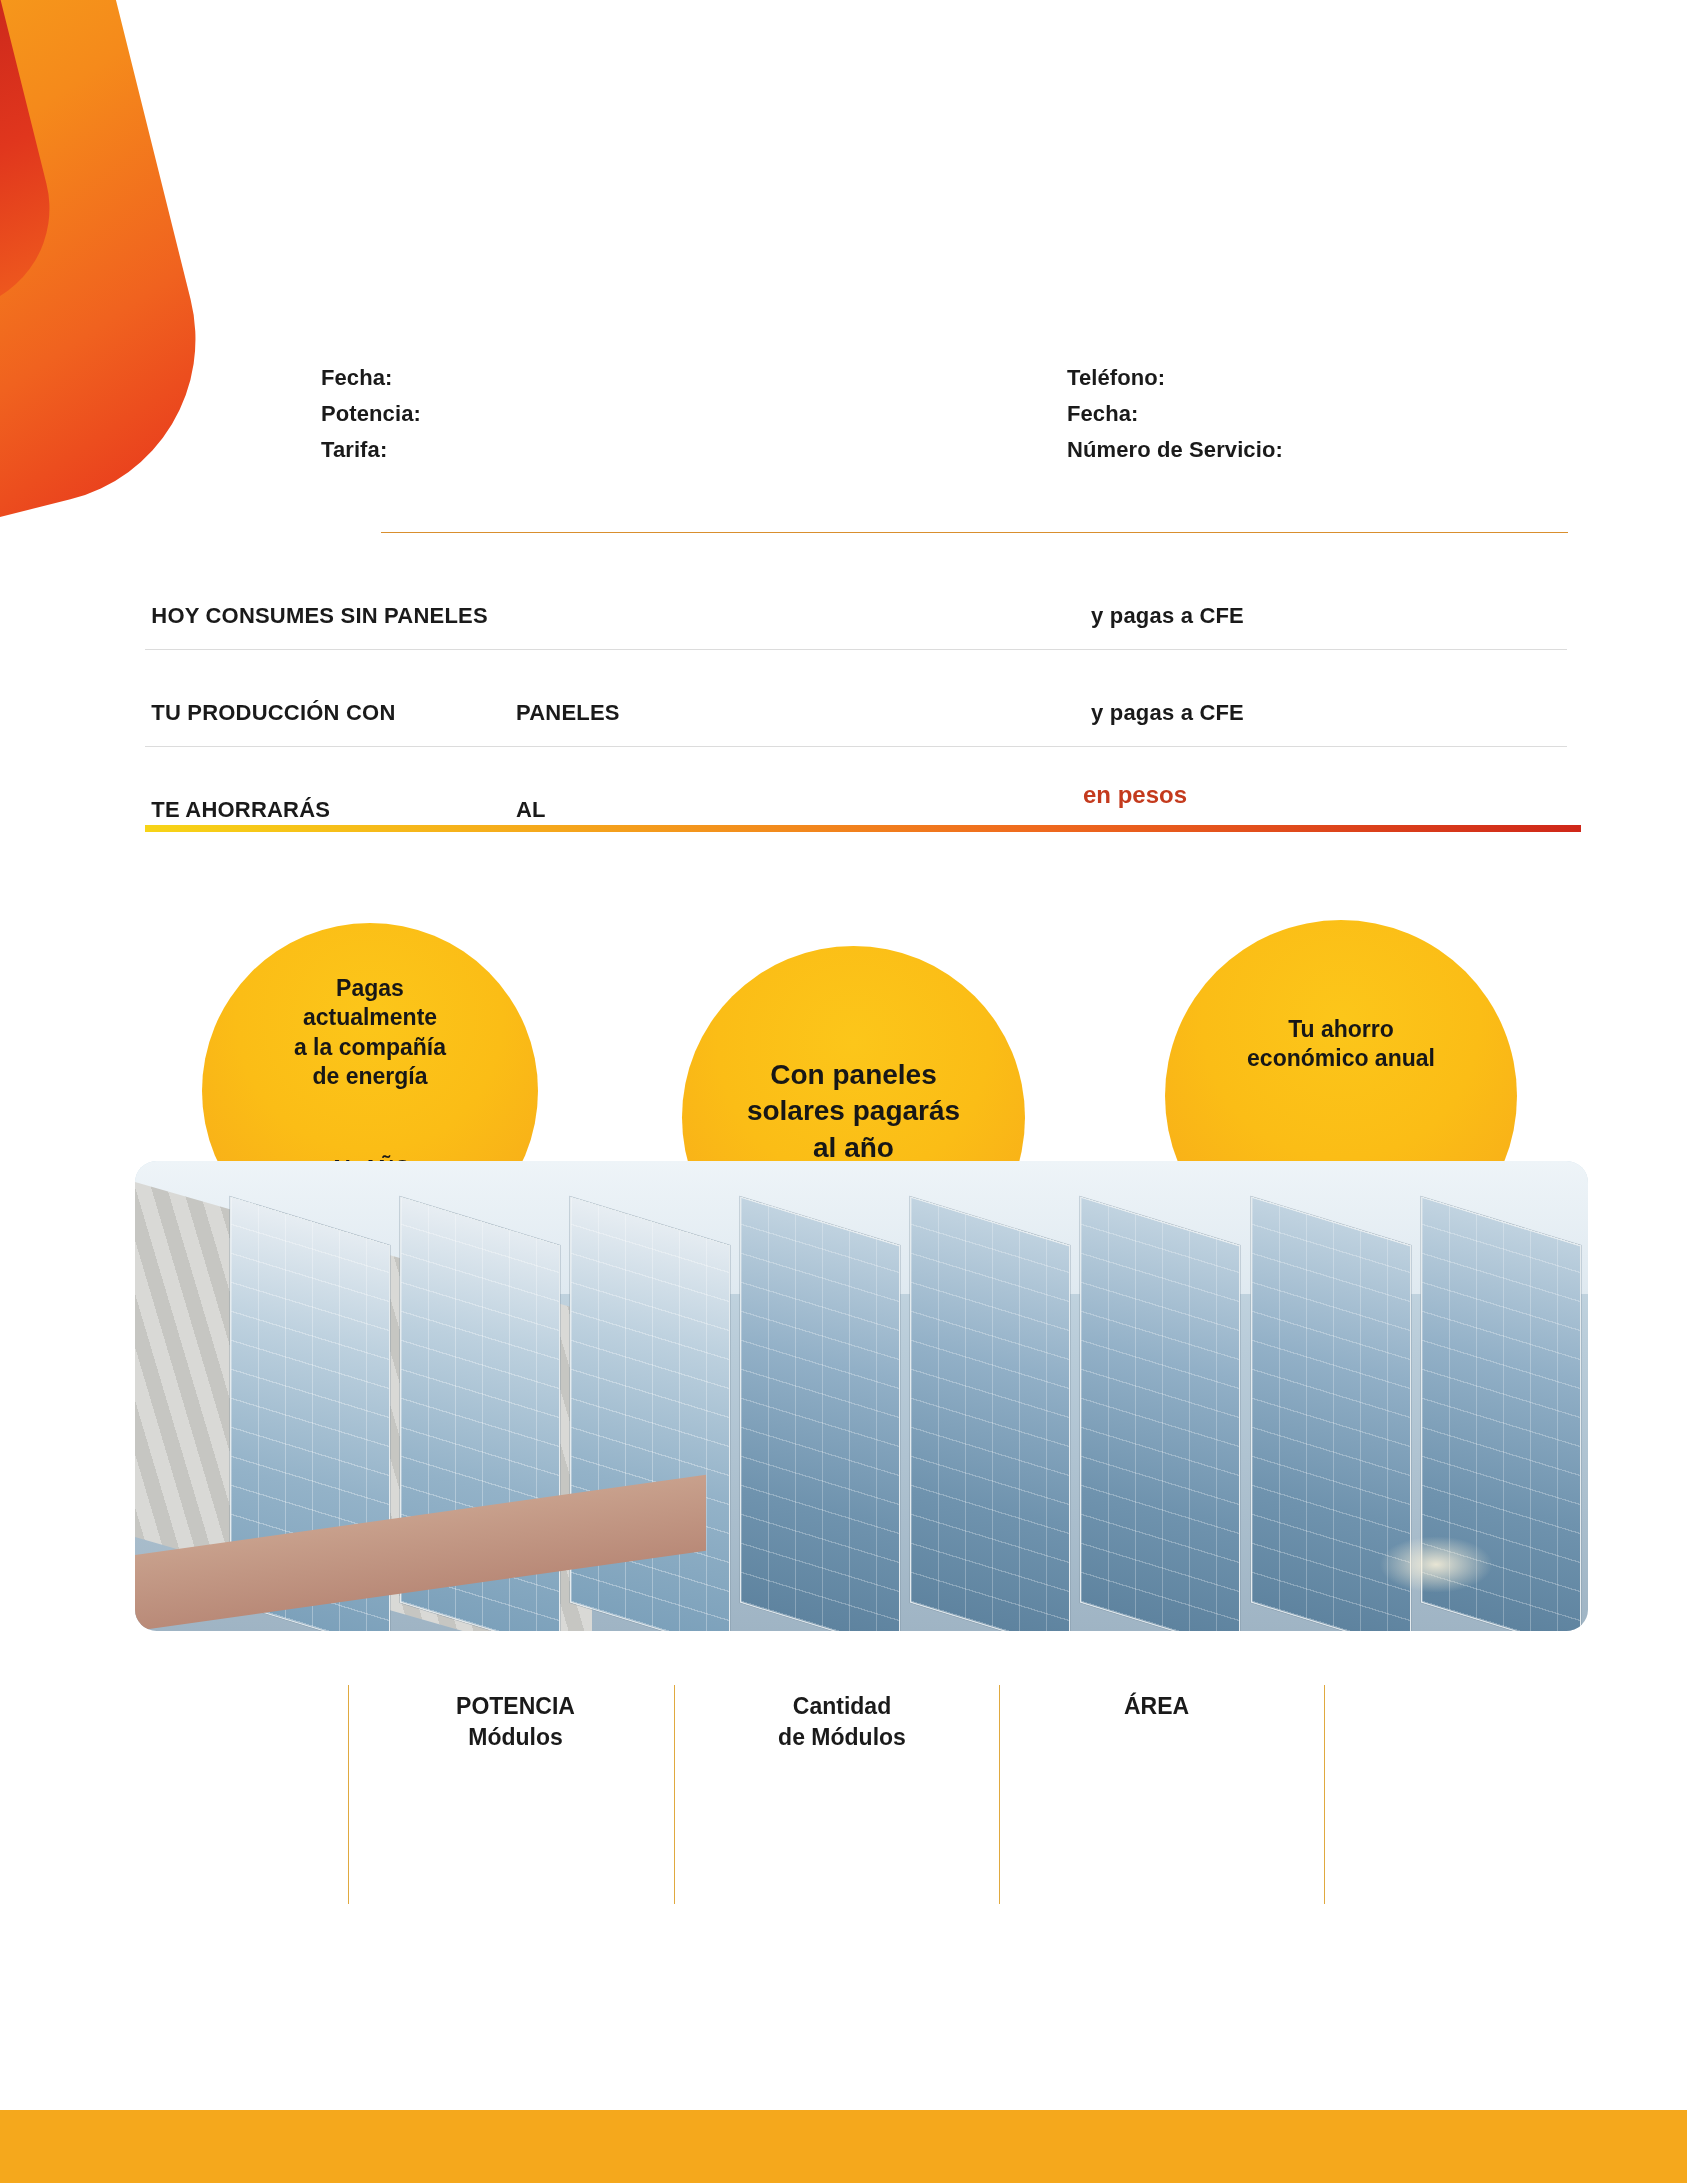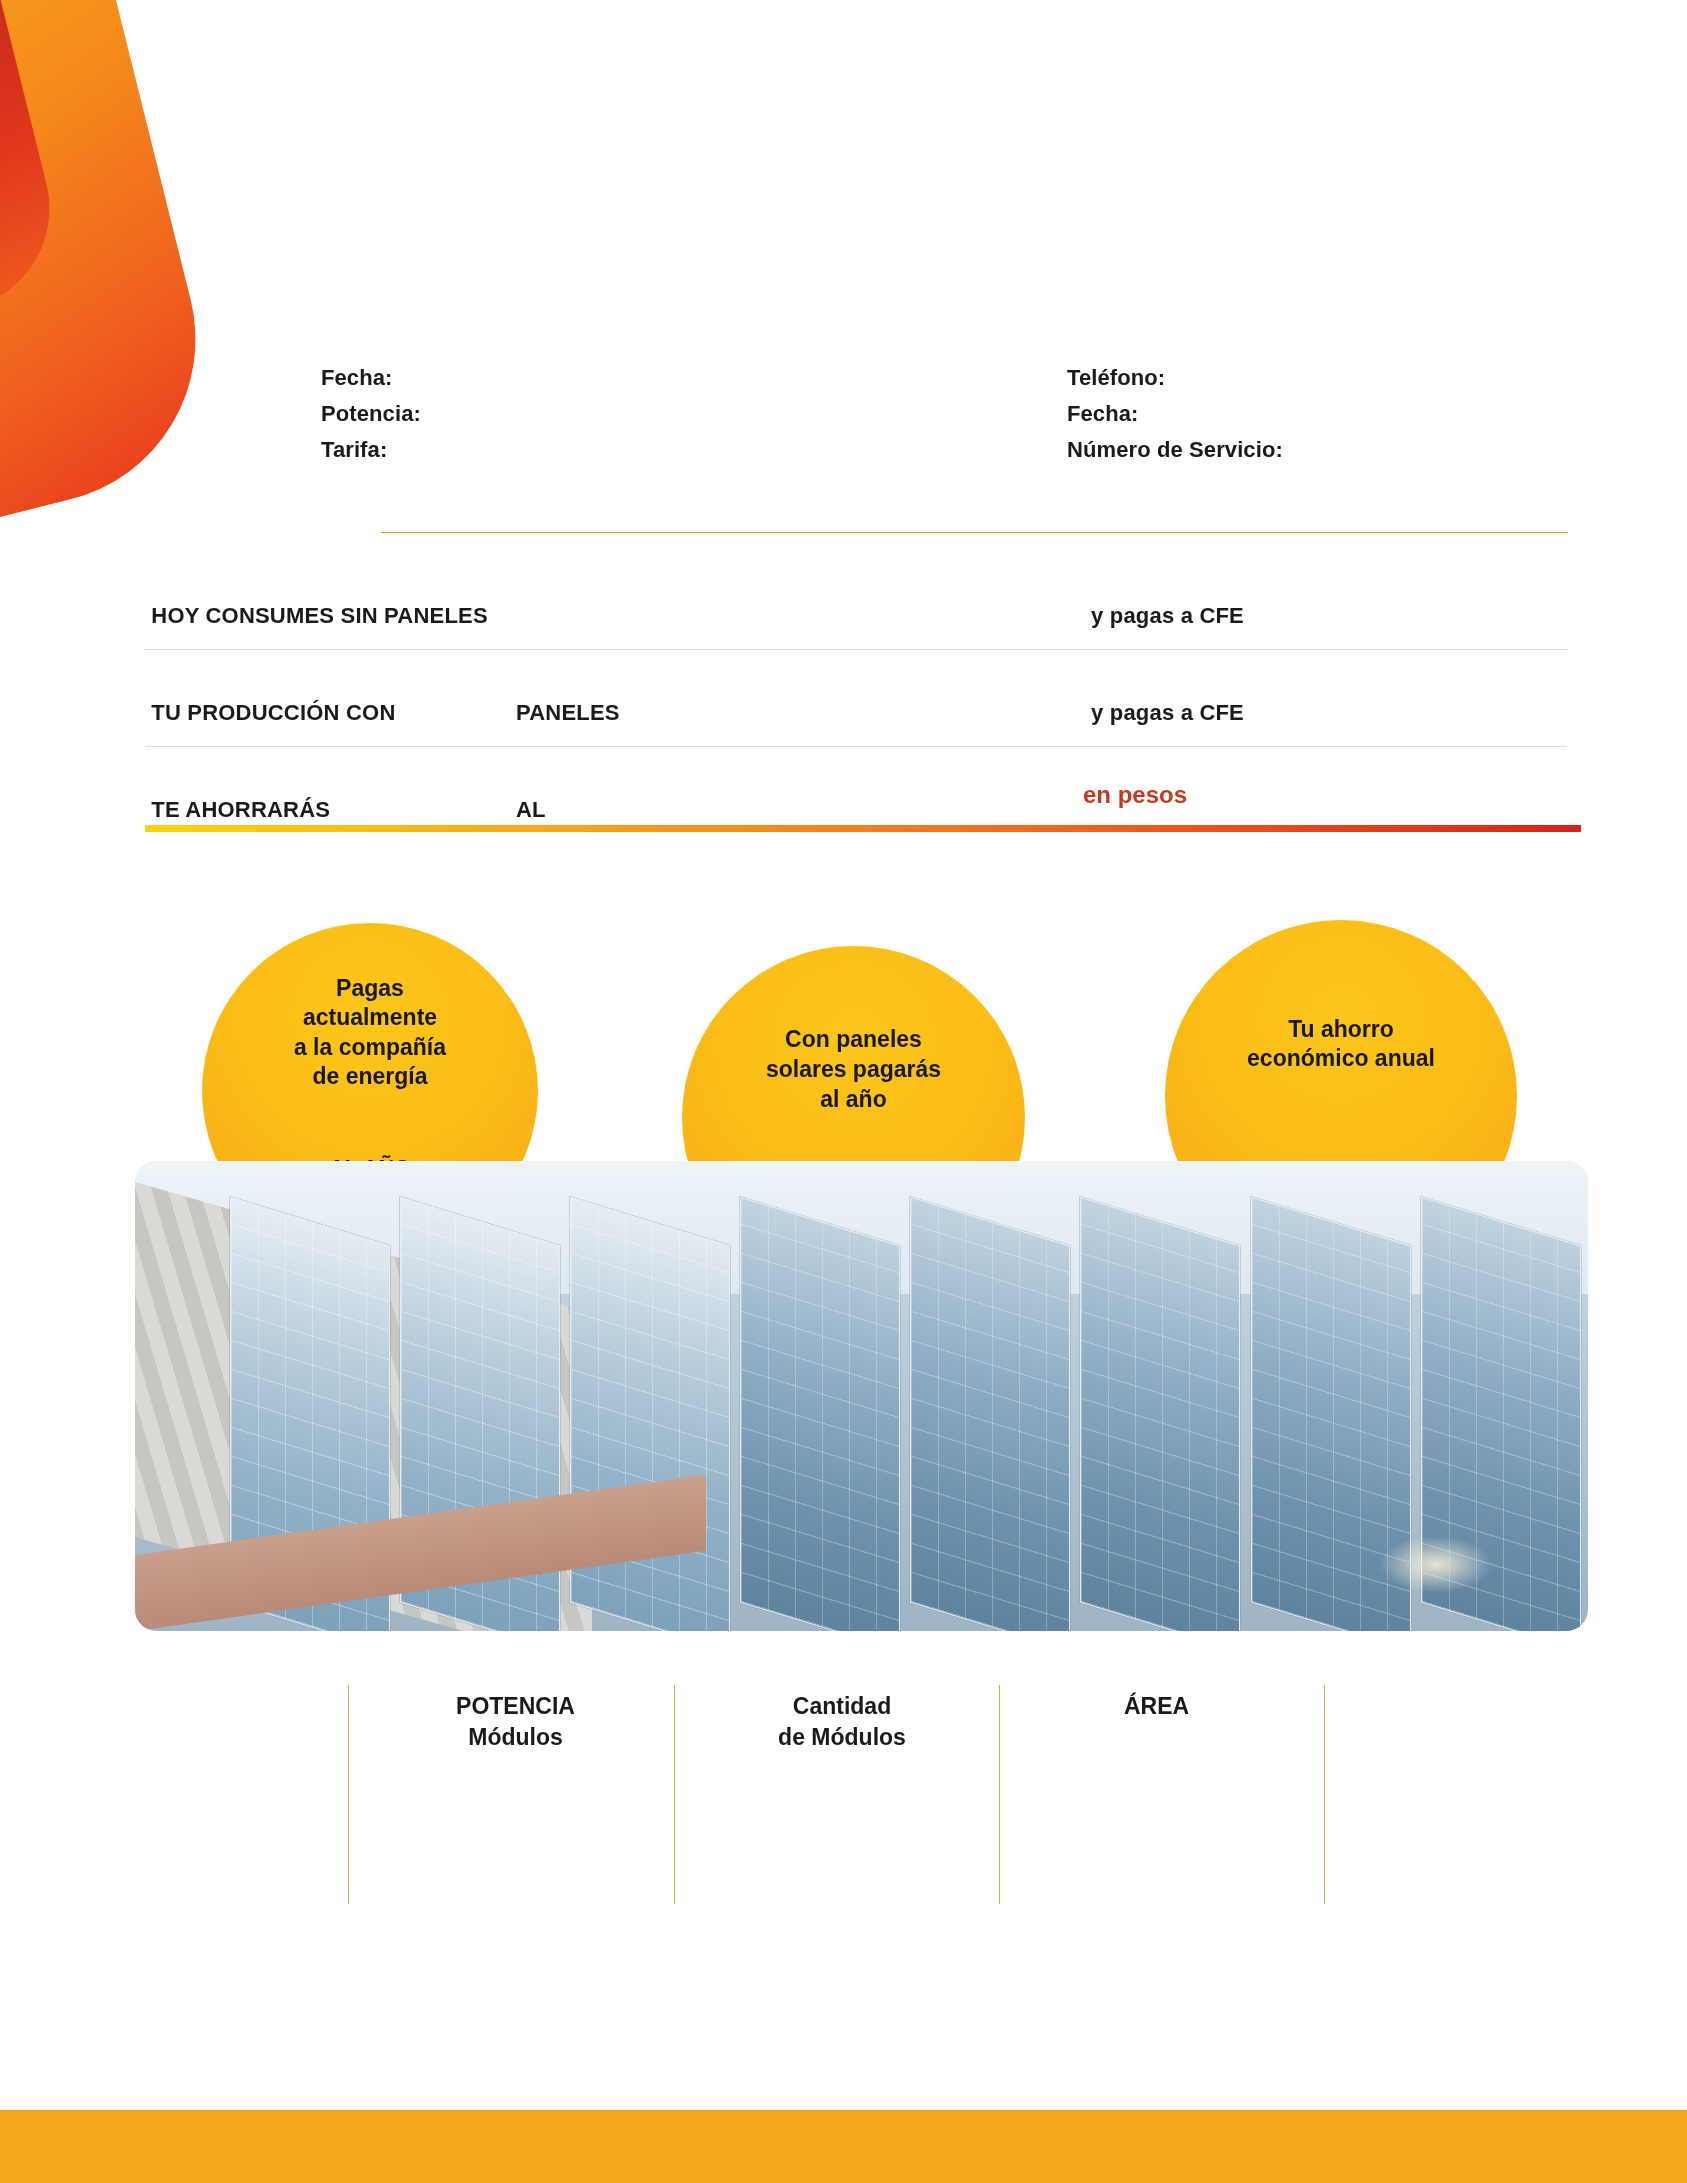--- a/index.html
+++ b/index.html
@@ -149,21 +149,21 @@
     box-sizing: border-box;
   }
   .circle-1 .c-text { font-size: 23px; line-height: 1.28; }
   .circle-1 .c-foot { margin-top: 63px; font-size: 21.6px; }
   .circle-2 {
     left: 682px; top: 946px;
     width: 343px; height: 343px;
     padding-top: 79px;
     box-sizing: border-box;
   }
-  .circle-2 .c-text { font-size: 23px; line-height: 1.3; }
+  .circle-2 .c-text { font-size: 28px; line-height: 1.3; margin-top: 32px; }
   .circle-3 {
     left: 1165px; top: 920px;
     width: 352px; height: 352px;
     padding-top: 95px;
     box-sizing: border-box;
   }
   .circle-3 .c-text { font-size: 23px; line-height: 1.28; }
 
   
   .photo {

